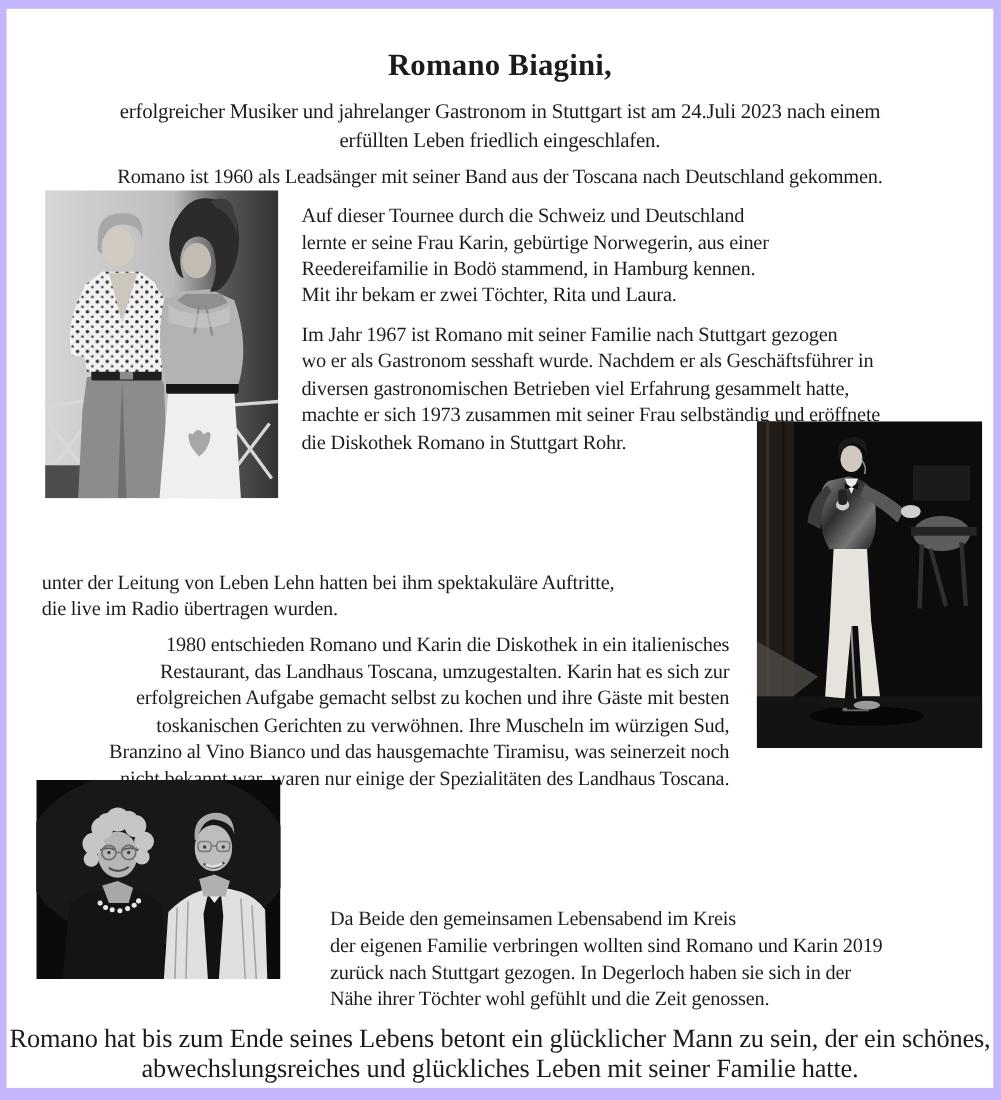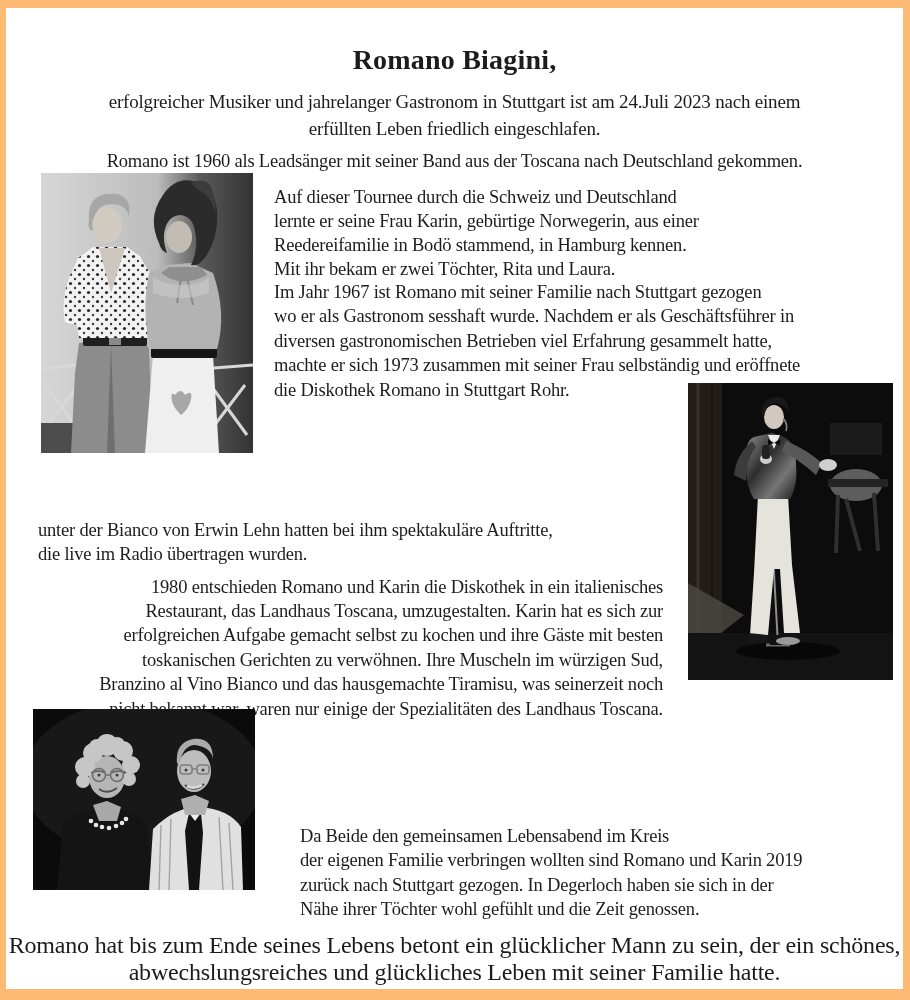--- a/index.html
+++ b/index.html
@@ -4,21 +4,21 @@
 <style>
   html, body { margin: 0; padding: 0; }
   body {
     width: 910px; height: 1000px;
     font-family: "Liberation Serif", serif;
     background: #ffffff;
   }
   .frame {
     position: relative;
     width: 910px; height: 1000px;
-    background: #fdba74; 
+    background: #c4b5fd; 
     overflow: hidden;
   }
   .page {
     position: absolute;
     left: 6px; top: 8px;
     width: 897px; height: 981px;
     background: #ffffff;
   }
   
   .t {
@@ -29,21 +29,21 @@
     letter-spacing: -0.2px;
   }
   .center { left: 6px; width: 897px; text-align: center; }
   .body-text { font-size: 18.5px; line-height: 24px; }
 
   #title   { top: 24px;  font-size: 28px; font-weight: bold; line-height: 34px; letter-spacing: 0.2px; }
   #intro   { top: 69px;  font-size: 19px; line-height: 27px; }
   #lead    { top: 130px; font-size: 18.5px; line-height: 24px; }
 
   #para-tournee    { left: 274px; top: 166px; line-height: 24px; }
-  #para-stuttgart  { left: 274px; top: 261px; line-height: 24.5px; }
+  #para-stuttgart  { left: 274px; top: 274px; line-height: 24.5px; }
   #para-disco      { left: 277px; top: 384px; line-height: 23.5px; }
   #para-bigband    { left: 38px;  top: 499px; line-height: 24px; }
   #para-restaurant { left: 37px;  top: 556px; width: 626px; text-align: right; line-height: 24.4px; }
   #para-ruhestand  { left: 300px; top: 703px; line-height: 24.5px; }
   #para-rueckkehr  { left: 300px; top: 805px; line-height: 24.5px; }
   #outro           { top: 908px; font-size: 24px; line-height: 27px; }
 
   figure.photo { position: absolute; margin: 0; padding: 0; }
   figure.photo svg { display: block; }
   #photo1 { left: 41px;  top: 173px; width: 212px; height: 280px; }
@@ -123,21 +123,21 @@
 
   <p id="para-tournee" class="t body-text">Auf dieser Tournee durch die Schweiz und Deutschland
 lernte er seine Frau Karin, gebürtige Norwegerin, aus einer
 Reedereifamilie in Bodö stammend, in Hamburg kennen.
 Mit ihr bekam er zwei Töchter, Rita und Laura.</p>
   <p id="para-stuttgart" class="t body-text">Im Jahr 1967 ist Romano mit seiner Familie nach Stuttgart gezogen
 wo er als Gastronom sesshaft wurde. Nachdem er als Geschäftsführer in
 diversen gastronomischen Betrieben viel Erfahrung gesammelt hatte,
 machte er sich 1973 zusammen mit seiner Frau selbständig und eröffnete
 die Diskothek Romano in Stuttgart Rohr.</p>
-  <p id="para-bigband" class="t body-text">unter der Bianco von Erwin Lehn hatten bei ihm spektakuläre Auftritte,
+  <p id="para-bigband" class="t body-text">unter der Leitung von Leben Lehn hatten bei ihm spektakuläre Auftritte,
 die live im Radio übertragen wurden.</p>
   <p id="para-restaurant" class="t body-text">1980 entschieden Romano und Karin die Diskothek in ein italienisches
 Restaurant, das Landhaus Toscana, umzugestalten. Karin hat es sich zur
 erfolgreichen Aufgabe gemacht selbst zu kochen und ihre Gäste mit besten
 toskanischen Gerichten zu verwöhnen. Ihre Muscheln im würzigen Sud,
 Branzino al Vino Bianco und das hausgemachte Tiramisu, was seinerzeit noch
 nicht bekannt war, waren nur einige der Spezialitäten des Landhaus Toscana.</p>
 
   <figure id="photo2" class="photo">
     <svg width="205" height="297" viewBox="0 0 205 297" xmlns="http://www.w3.org/2000/svg">

